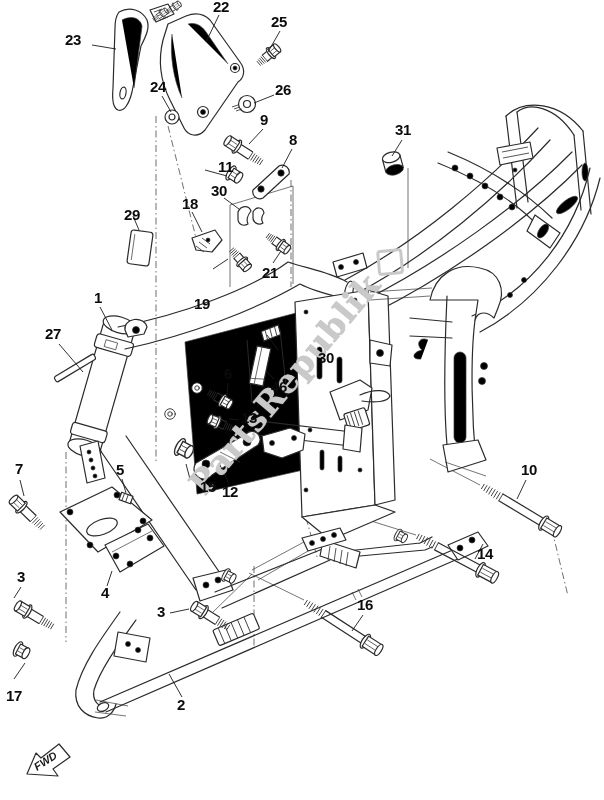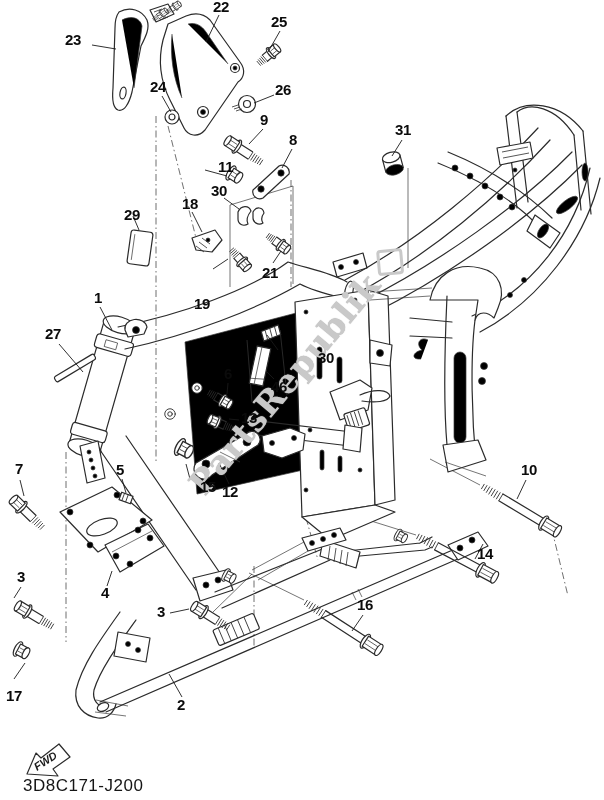--- a/index.html
+++ b/index.html
@@ -421,15 +421,14 @@
       <span class="callout" style="left: 521px; top: 463px;">10</span>
       <span class="callout" style="left: 17px; top: 570px;">3</span>
       <span class="callout" style="left: 101px; top: 586px;">4</span>
       <span class="callout" style="left: 157px; top: 605px;">3</span>
       <span class="callout" style="left: 6px; top: 680px; margin-top: 9px;">17</span>
       <span class="callout" style="left: 177px; top: 698px;">2</span>
       <span class="callout" style="left: 477px; top: 528px; margin-top: 19px;">14</span>
       <span class="callout" style="left: 357px; top: 598px;">16</span>
     </div>
 
-  <div class="part-code">3D8C171-J200</div>
 
 </div>
 
 </body></html>

